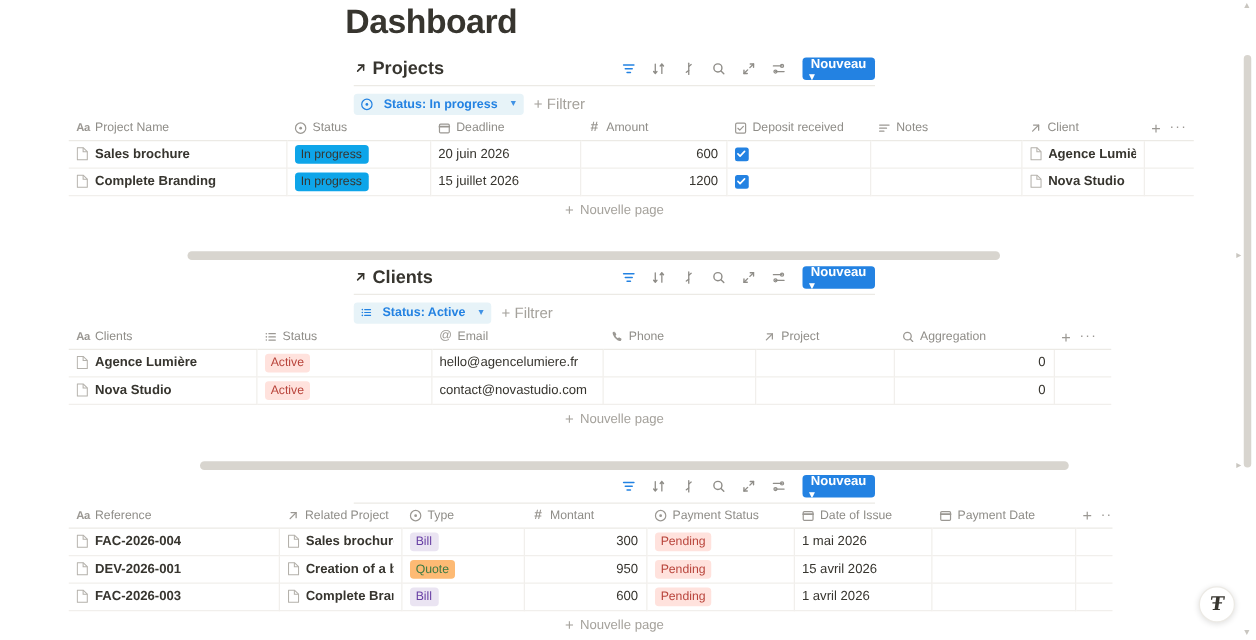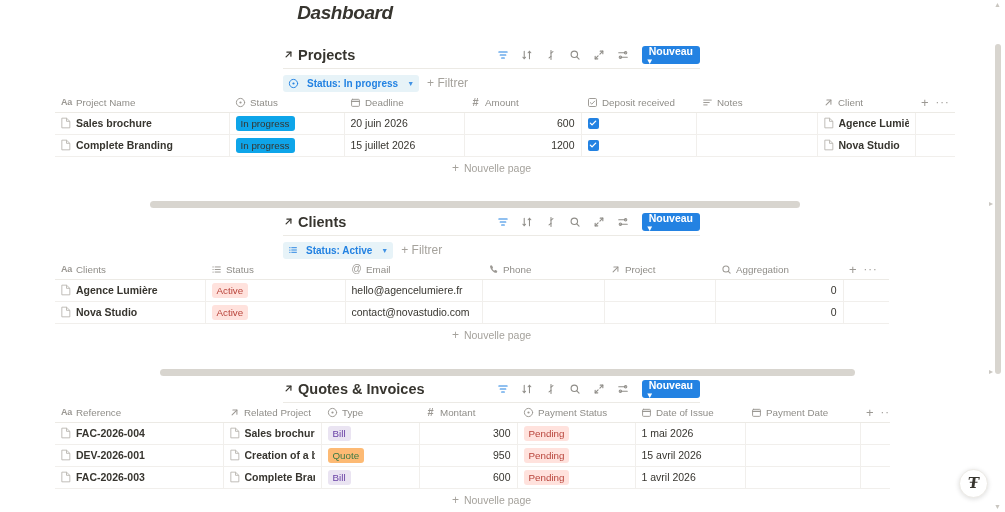--- a/index.html
+++ b/index.html
@@ -11,25 +11,24 @@
     overflow: hidden;
   }
   .page { position: relative; width: 1005px; height: 512px; }
 
   
   .page-title {
     position: absolute;
     left: 0; top: 2px;
     width: 690px;
     text-align: center;
-    font-size: 19px;
+    font-size: 27px;
     font-weight: bold;
     letter-spacing: -0.4px;
     color: #37352f;
-    font-style: italic;
   }
 
   
   .db-block { position: absolute; left: 0; width: 813px; }
 
   .db-header {
     position: relative;
     margin-left: 283px;
     width: 417px;
     height: 27px;
@@ -681,27 +680,20 @@
             </tr>
           </tbody>
         </table>
         <div class="new-page">
           <span class="plus">+</span>
           <span>Nouvelle page</span>
         </div>
       </div>
       <div class="db-block" style="top: 376px;">
         <div class="db-header">
-          <div class="db-title">
-            <span class="arrow-ico"><svg width="11" height="11" viewBox="0 0 16 16" fill="none" stroke="currentColor" stroke-width="1.8" stroke-linecap="round" stroke-linejoin="round">
-                <path d="M4.5 11.5L11.5 4.5"></path>
-                <path d="M5.6 4.5h5.9v5.9"></path>
-              </svg></span>
-            <span>Quotes &amp; Invoices</span>
-          </div>
           <div class="db-tools">
             <span class="tool-ico active">
               <svg width="12" height="12" viewBox="0 0 16 16" fill="none" stroke="currentColor" stroke-width="1.6" stroke-linecap="round">
                 <path d="M2.5 4h11M4.3 8h7.4M6.2 12h3.6"></path>
               </svg>
             </span>
             <span class="tool-ico">
               <svg width="12" height="12" viewBox="0 0 16 16" fill="none" stroke="currentColor" stroke-width="1.4" stroke-linecap="round" stroke-linejoin="round">
                 <path d="M4.3 3v10M4.3 13l-1.8-2M4.3 13l1.8-2"></path>
                 <path d="M11.3 13V3M11.3 3l-1.8 2M11.3 3l1.8 2"></path>

